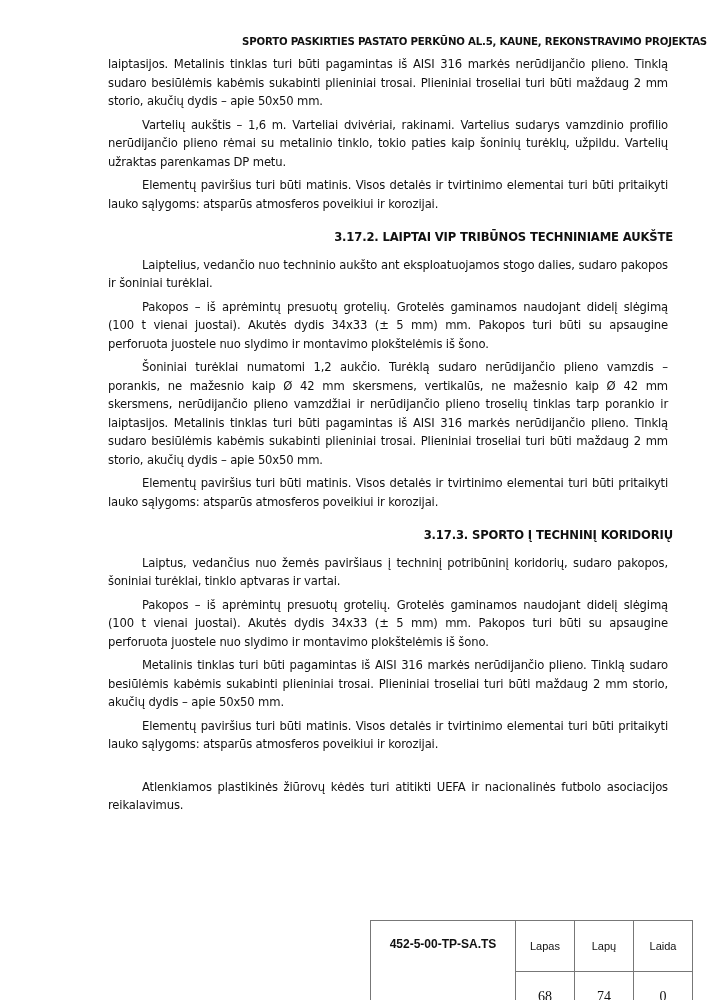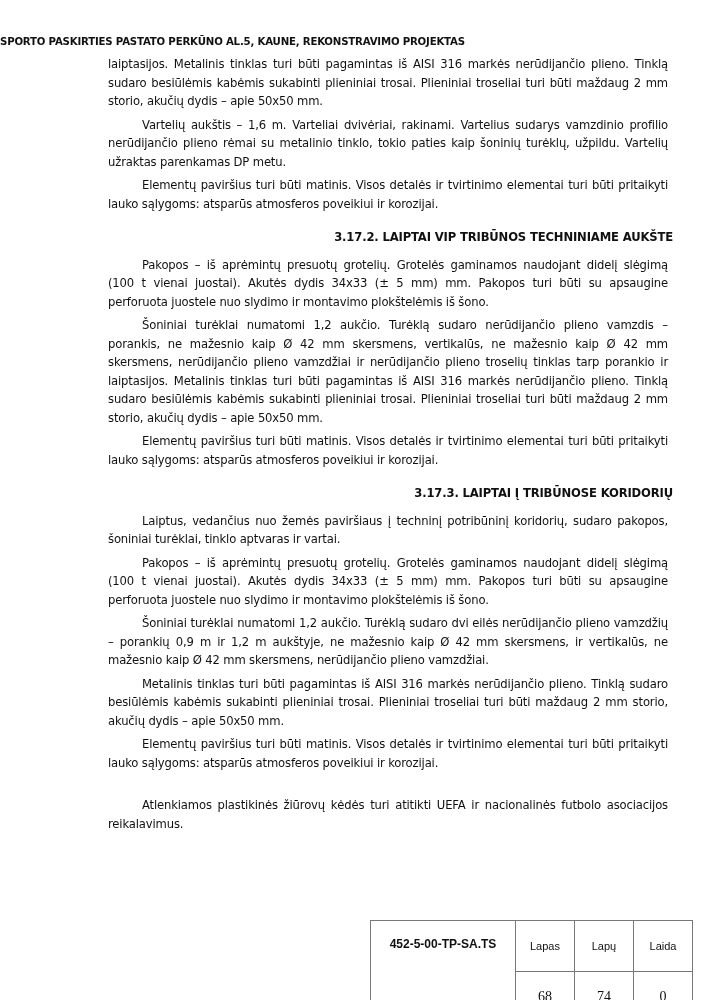--- a/index.html
+++ b/index.html
@@ -1,17 +1,17 @@
 <!DOCTYPE html>
 <html><head>
 <meta charset="utf-8">
 <style>
   html, body { margin: 0; padding: 0; background: #ffffff; }
   body { width: 707px; height: 1000px; position: relative; overflow: hidden; font-family: "DejaVu Sans", sans-serif; color: #111; }
-  .header { position: absolute; top: 36px; left: 0; width: 707px; text-align: left; font-size: 10.2px; font-weight: bold; letter-spacing: -0.2px; }
+  .header { position: absolute; top: 36px; left: 0; width: 707px; text-align: right; font-size: 10.2px; font-weight: bold; letter-spacing: -0.2px; }
   .content { position: absolute; top: 50px; left: 103px; width: 570px; font-size: 11.6px; line-height: 18.5px; letter-spacing: -0.15px; }
   .p { margin: 5px; text-align: justify; }
   .p.indent { text-indent: 34px; }
   .h { margin: 0; font-weight: bold; padding-left: 34px; text-align: right; }
   .gap { height: 10px; }
   .gap-small { height: 4px; }
   table.stamp { position: absolute; top: 920px; left: 370px; border-collapse: collapse; font-family: "Liberation Sans", sans-serif; font-size: 11px; }
   table.stamp td { border: 1px solid #777; text-align: center; height: 18px; padding: 16px 4px; }
   td.code { width: 136px; font-weight: bold; font-size: 12px; vertical-align: top; padding-top: 2px; }
   td.lab { width: 50px; }
@@ -22,29 +22,29 @@
 
 <div class="header">SPORTO PASKIRTIES PASTATO PERKŪNO AL.5, KAUNE, REKONSTRAVIMO PROJEKTAS</div>
 
 <div class="content">
   <p class="p">laiptasijos. Metalinis tinklas turi būti pagamintas iš AISI 316  markės nerūdijančio plieno. Tinklą sudaro besiūlėmis kabėmis sukabinti plieniniai trosai. Plieniniai troseliai turi būti maždaug 2 mm storio, akučių dydis – apie 50x50 mm.</p>
   <p class="p indent">Vartelių aukštis – 1,6 m. Varteliai dvivėriai, rakinami. Vartelius sudarys vamzdinio profilio nerūdijančio plieno rėmai su metalinio tinklo, tokio paties kaip šoninių turėklų, užpildu. Vartelių užraktas parenkamas DP metu.</p>
   <p class="p indent">Elementų paviršius turi būti matinis. Visos detalės ir tvirtinimo elementai turi būti pritaikyti lauko sąlygoms: atsparūs atmosferos poveikiui ir korozijai.</p>
   <div class="gap"></div>
   <p class="h">3.17.2. LAIPTAI VIP TRIBŪNOS TECHNINIAME AUKŠTE</p>
   <div class="gap-small"></div>
+  <p class="p indent">Laiptelius, vedančio nuo techninio aukšto ant eksploatuojamos stogo dalies, sudaro pakopos ir šoniniai turėklai.</p>
   <p class="p indent">Pakopos – iš aprėmintų presuotų grotelių. Grotelės gaminamos naudojant didelį slėgimą (100 t vienai juostai). Akutės dydis 34x33 (± 5 mm) mm. Pakopos turi būti su apsaugine perforuota juostele nuo slydimo ir montavimo plokštelėmis iš šono.</p>
   <p class="p indent">Šoniniai turėklai numatomi 1,2 aukčio. Turėklą sudaro nerūdijančio plieno vamzdis – porankis, ne mažesnio kaip Ø 42 mm skersmens, vertikalūs, ne mažesnio kaip Ø 42 mm skersmens, nerūdijančio plieno vamzdžiai ir nerūdijančio plieno troselių tinklas tarp porankio ir laiptasijos. Metalinis tinklas turi būti pagamintas iš AISI 316  markės nerūdijančio plieno. Tinklą sudaro besiūlėmis kabėmis sukabinti plieniniai trosai. Plieniniai troseliai turi būti maždaug 2 mm storio, akučių dydis – apie 50x50 mm.</p>
   <p class="p indent">Elementų paviršius turi būti matinis. Visos detalės ir tvirtinimo elementai turi būti pritaikyti lauko sąlygoms: atsparūs atmosferos poveikiui ir korozijai.</p>
   <div class="gap"></div>
-  <p class="h">3.17.3. LAIPTAI Į TRIBŪNOSE KORIDORIŲ</p>
+  <p class="h">3.17.3. SPORTO Į TECHNINĮ KORIDORIŲ</p>
   <div class="gap-small"></div>
   <p class="p indent">Laiptus, vedančius nuo žemės paviršiaus į techninį potribūninį koridorių, sudaro pakopos, šoniniai turėklai, tinklo aptvaras ir vartai.</p>
   <p class="p indent">Pakopos – iš aprėmintų presuotų grotelių. Grotelės gaminamos naudojant didelį slėgimą (100 t vienai juostai). Akutės dydis 34x33 (± 5 mm) mm. Pakopos turi būti su apsaugine perforuota juostele nuo slydimo ir montavimo plokštelėmis iš šono.</p>
-  <p class="p indent">Šoniniai turėklai numatomi 1,2 aukčio. Turėklą sudaro dvi eilės nerūdijančio plieno vamzdžių – porankių 0,9 m ir 1,2 m aukštyje, ne mažesnio kaip Ø 42 mm skersmens, ir vertikalūs, ne mažesnio kaip Ø 42 mm skersmens, nerūdijančio plieno vamzdžiai.</p>
   <p class="p indent">Metalinis tinklas turi būti pagamintas iš AISI 316  markės nerūdijančio plieno. Tinklą sudaro besiūlėmis kabėmis sukabinti plieniniai trosai. Plieniniai troseliai turi būti maždaug 2 mm storio, akučių dydis – apie 50x50 mm.</p>
   <p class="p indent">Elementų paviršius turi būti matinis. Visos detalės ir tvirtinimo elementai turi būti pritaikyti lauko sąlygoms: atsparūs atmosferos poveikiui ir korozijai.</p>
   <div class="gap"></div>
   <div class="gap-small"></div>
   <p class="p indent">Atlenkiamos plastikinės žiūrovų kėdės turi atitikti UEFA ir nacionalinės futbolo asociacijos reikalavimus.</p>
 </div>
 
 <table class="stamp">
   <tbody>
       <tr>

